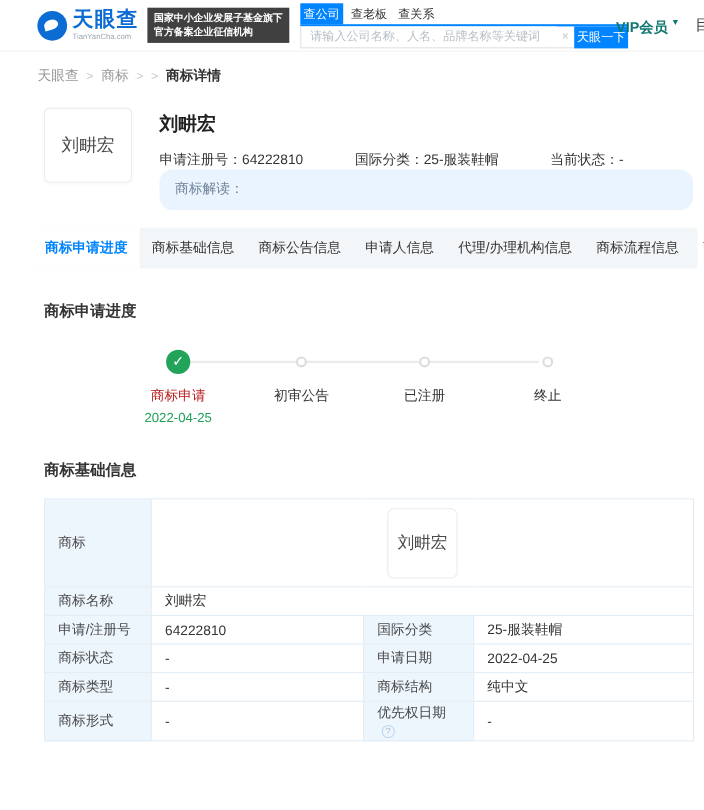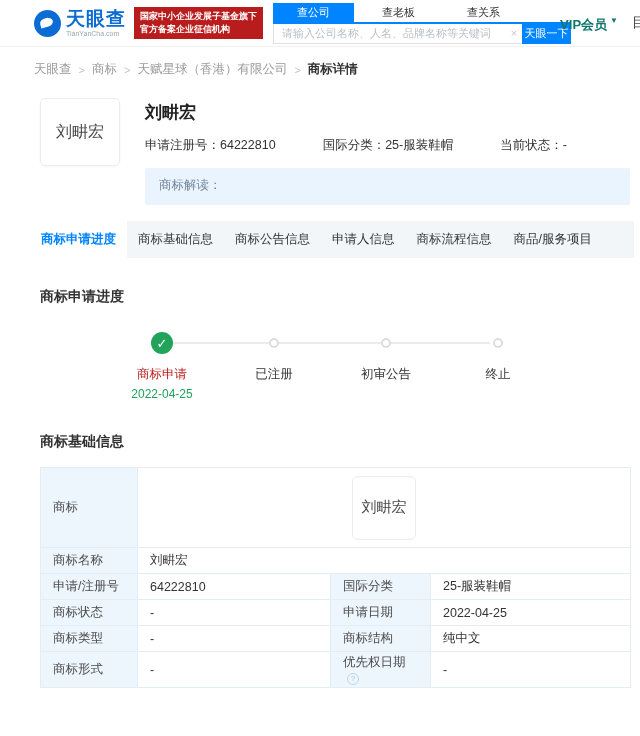--- a/index.html
+++ b/index.html
@@ -10,45 +10,45 @@
     color:#333; font-size:13px;
   }
   
   .header { height:47px; display:flex; align-items:center; padding:0 0 0 34px; border-bottom:1px solid #f2f2f2; position:relative; }
   .logo { display:flex; align-items:center; gap:5px; }
   .logo-mark { width:27px; height:27px; border-radius:50%; background:#0b6cd4; position:relative; flex:0 0 auto; }
   .logo-mark::after { content:""; position:absolute; left:6px; top:8px; width:13px; height:9px; border-radius:50% 50% 50% 0; background:#fff; transform:rotate(-15deg); }
   .logo-text { line-height:1; }
   .logo-title { font-size:19px; font-weight:bold; color:#0b6cd4; letter-spacing:1px; }
   .logo-domain { font-size:7px; color:#9aa5b0; margin-top:2px; }
-  .badge { background:#b91c1c; color:#fff; font-size:9px; font-weight:bold; line-height:1.45; padding:3px 6px; margin-left:8px; white-space:nowrap; }
+  .badge { background:#404040; color:#fff; font-size:9px; font-weight:bold; line-height:1.45; padding:3px 6px; margin-left:8px; white-space:nowrap; }
   .search-wrap { margin-left:10px; width:298px; }
   .search-tabs { display:flex; gap:4px; border-bottom:2px solid #0084ff; font-size:11px; }
-  .search-tab { padding:2px 24px 2px; color:#333; cursor:pointer; }
+  .search-tab { padding:2px 3px 2px; color:#333; cursor:pointer; }
   .search-tab.active { background:#0084ff; color:#fff; }
   .search-box { display:flex; height:20px; }
   .search-input { flex:1; border:1px solid #e0e0e0; border-top:none; border-right:none; font-size:11px; padding:0 8px; color:#333; outline:none; }
   .search-input::placeholder { color:#b8bfc6; }
   .search-clear { width:16px; display:flex; align-items:center; justify-content:center; color:#c8c8c8; font-size:11px; border-bottom:1px solid #e0e0e0; cursor:pointer; }
   .search-btn { width:49px; background:#0084ff; color:#fff; border:none; font-size:11px; cursor:pointer; }
   .vip { position:absolute; right:22px; top:16px; color:#0f766e; font-weight:bold; font-size:13px; display:flex; align-items:flex-start; gap:3px; cursor:pointer; }
   .vip-caret { font-size:8px; }
   .cropped-menu { position:absolute; right:0; top:14px; width:8px; overflow:hidden; color:#444; font-size:14px; }
   
   .breadcrumb { padding:14px 0 10px 34px; font-size:12.5px; color:#999; display:flex; gap:7px; align-items:center; }
   .crumb { color:#999; cursor:pointer; }
   .crumb-sep { color:#c5c5c5; font-size:11px; }
   .crumb-current { color:#333; font-weight:bold; }
   
   .summary { display:flex; padding:10px 10px 0 40px; }
   .mark-box { width:80px; height:68px; border:1px solid #ececec; border-radius:5px; display:flex; align-items:center; justify-content:center; font-family:"DejaVu Serif","Liberation Serif",serif; font-size:16px; color:#4a4a4a; flex:0 0 auto; box-shadow:0 1px 3px rgba(0,0,0,.04); }
   .summary-main { margin-left:25px; flex:1; }
   .summary-title { font-size:17px; font-weight:bold; color:#222; margin-top:3px; }
   .summary-meta { display:flex; gap:47px; margin-top:13px; font-size:12.5px; color:#333; }
-  .notice { background:#eaf4fe; border-radius:2px; margin-top:14px; padding:9px 14px 11px; font-size:12.5px; }
+  .notice { background:#eaf4fe; border-radius:12px; padding:9px 14px 11px; font-size:12.5px; }
   .notice-title { color:#6f8296; }
   .notice-line { margin-top:8px; color:#4a5a6a; }
   .notice-bullet { color:#9fb2c2; margin-right:4px; }
   .notice-link { color:#0084ff; cursor:pointer; margin-left:6px; }
   
   .tabbar { margin:16px 6px 0 30px; background:#f3f6f9; display:flex; font-size:12.5px; }
   .tab { padding:10px 11px; color:#333; cursor:pointer; white-space:nowrap; }
   .tab.active { background:#fff; color:#0084ff; font-weight:bold; }
   
   .section-heading { font-size:14px; font-weight:bold; color:#333; }
@@ -103,21 +103,20 @@
     <span class="vip-caret">▼</span>
   </div>
   <div class="cropped-menu">目</div>
 </div>
 
 <div class="breadcrumb">
   <span class="crumb">天眼查</span>
   <span class="crumb-sep">&gt;</span>
   <span class="crumb">商标</span>
   <span class="crumb-sep">&gt;</span>
-  <span class="crumb">天赋星球（香港）有限公司</span>
   <span class="crumb-sep">&gt;</span>
   <span class="crumb-current">商标详情</span>
 </div>
 
 <div class="summary">
   <div class="mark-box">刘畊宏</div>
   <div class="summary-main">
     <div class="summary-title">刘畊宏</div>
     <div class="summary-meta">
       <span><span>申请注册号：</span><span>64222810</span></span>
@@ -128,41 +127,42 @@
       <div class="notice-title">商标解读：</div>
     </div>
   </div>
 </div>
 
 <div class="tabbar">
   <span class="tab active">商标申请进度</span>
   <span class="tab">商标基础信息</span>
   <span class="tab">商标公告信息</span>
   <span class="tab">申请人信息</span>
+  <span class="tab">代理/办理机构信息</span>
   <span class="tab">商标流程信息</span>
   <span class="tab">商品/服务项目</span>
 
 </div>
 
 <div class="progress-section">
   <div class="section-heading">商标申请进度</div>
   <div class="timeline">
     <div class="tl-line"></div>
     <div class="step done">
       <div class="step-dot-done">✓</div>
       <div class="step-label">商标申请</div>
       <div class="step-date">2022-04-25</div>
     </div>
     <div class="step">
       <div class="step-dot"></div>
-      <div class="step-label">已注册</div>
+      <div class="step-label">初审公告</div>
     </div>
     <div class="step">
       <div class="step-dot"></div>
-      <div class="step-label">初审公告</div>
+      <div class="step-label">已注册</div>
     </div>
     <div class="step">
       <div class="step-dot"></div>
       <div class="step-label">终止</div>
     </div>
   </div>
 </div>
 
 <div class="basic-section">
   <div class="section-heading">商标基础信息</div>

